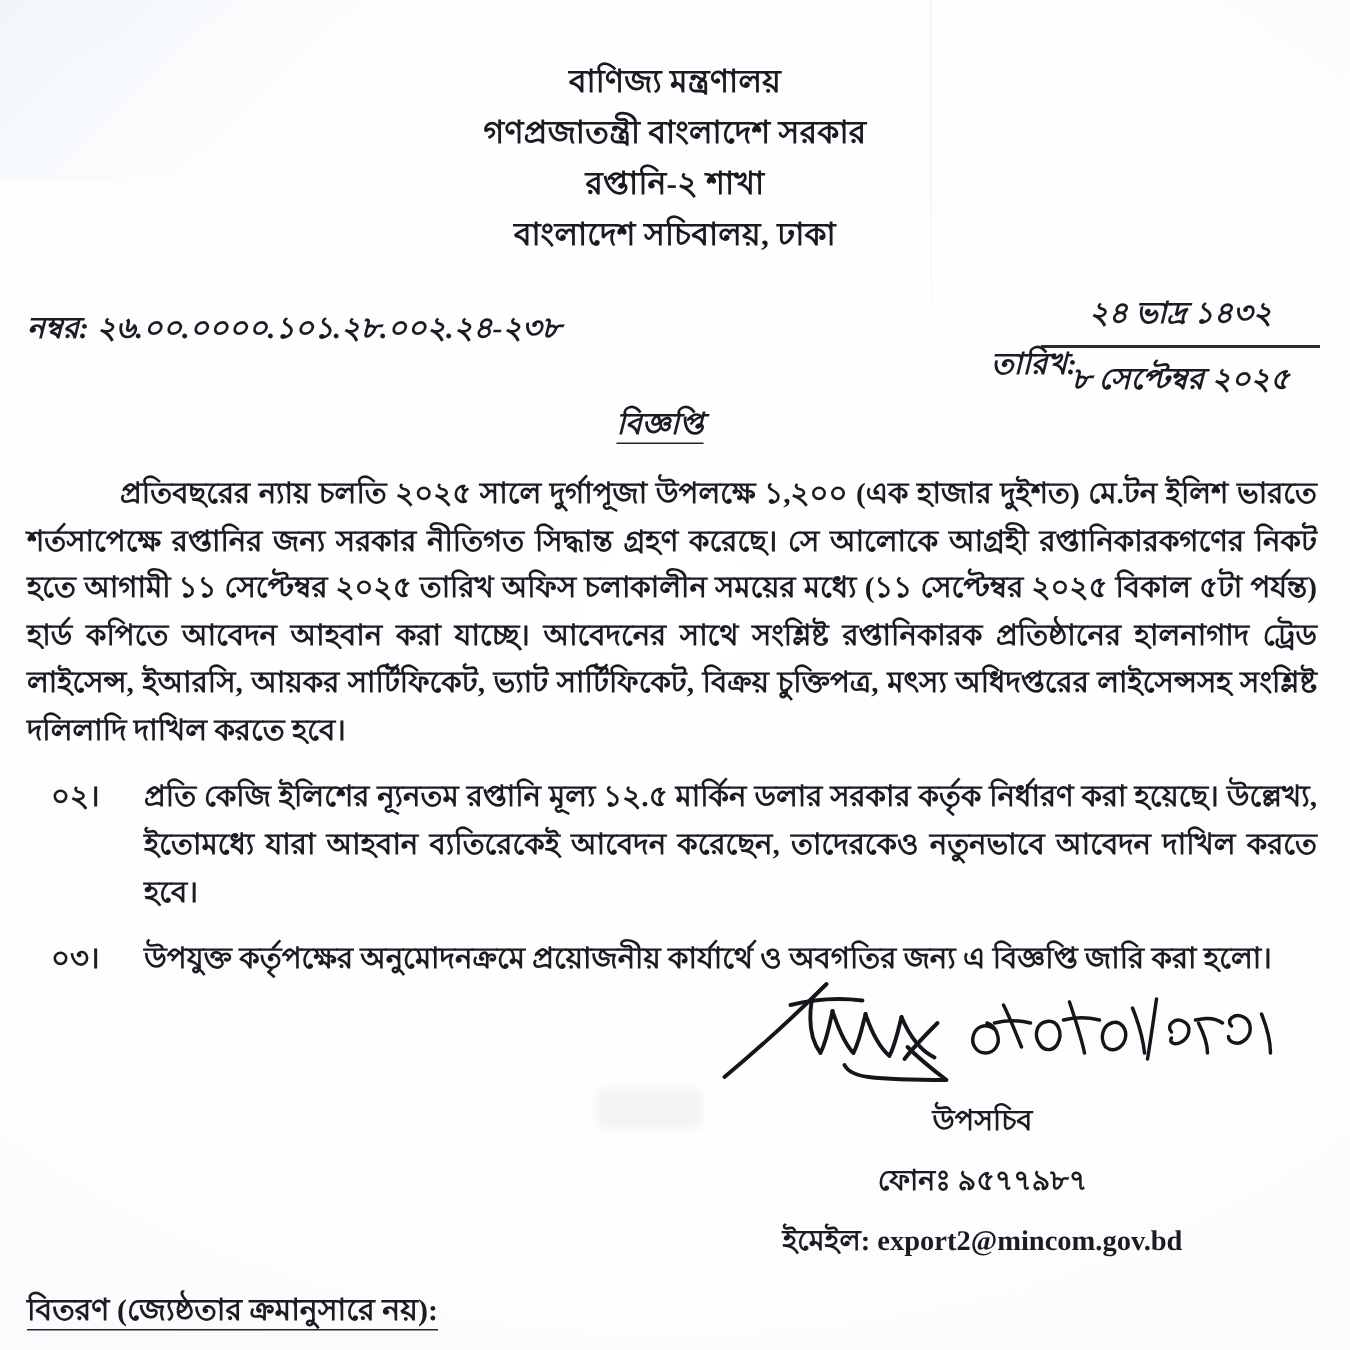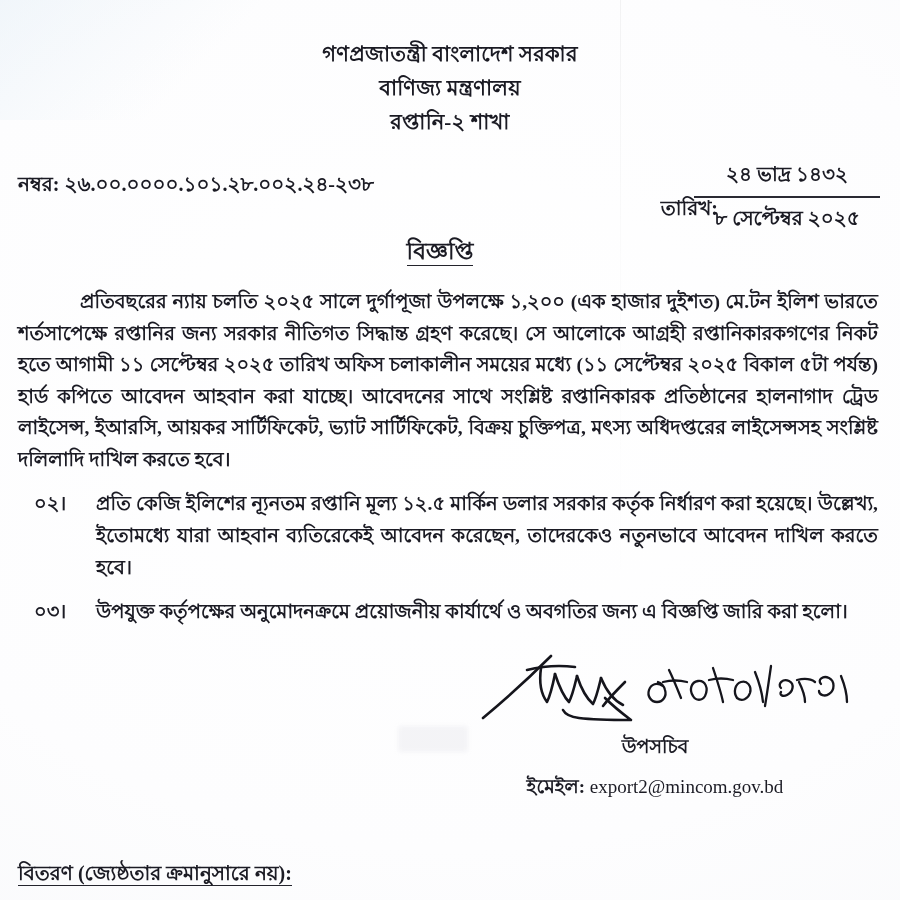--- a/index.html
+++ b/index.html
@@ -56,20 +56,21 @@
     letter-spacing: 0.2px;
     margin-bottom: 13px;
     color: #1a1a23;
   }
 
   
   .memo-row {
     position: relative;
     margin-top: 26px;
     height: 72px;
+    font-style: italic;
   }
   .memo-no {
     position: absolute;
     left: 18px;
     top: 10px;
     font-size: 20px;
     font-weight: 700;
     white-space: nowrap;
   }
   .date-block {
@@ -100,24 +101,25 @@
     margin: 0 0 5px 0;
   }
 
   
   .notice-title {
     text-align: center;
     margin-top: 2px;
     margin-left: -20px;
   }
   .notice-title span {
-    font-size: 23px;
+    font-size: 20px;
     font-weight: 700;
     border-bottom: 1.5px solid #23232c;
     padding-bottom: 1px;
+    font-style: italic;
   }
 
   .subject {
     margin: 16px 0 0 22px;
     font-size: 20px;
     font-weight: 700;
   }
   .subject .sub-label { margin-right: 8px; }
 
   
@@ -175,21 +177,21 @@
     font-weight: 700;
     margin-top: 8px;
   }
   .sign-email {
     font-size: 19px;
     font-weight: 700;
     margin-top: 8px;
   }
   .sign-email .mail-val {
     font-family: "Liberation Serif", "DejaVu Serif", serif;
-    font-weight: 400;
+    font-weight: 700;
   }
 
   
   .distribution {
     position: absolute;
     left: 18px;
     top: 858px;
     font-size: 20px;
     font-weight: 700;
   }
@@ -214,23 +216,24 @@
 </head>
 <body>
 
 <div class="paper"></div>
 <div class="scan-tint"></div>
 <div class="fold-line" style="left:620px"></div>
 
 <div class="sheet">
 
   <div class="letterhead">
+    <div>বাণিজ্য মন্ত্রণালয়</div>
     <div>গণপ্রজাতন্ত্রী বাংলাদেশ সরকার</div>
-    <div>বাণিজ্য মন্ত্রণালয়</div>
     <div>রপ্তানি-২ শাখা</div>
+    <div>বাংলাদেশ সচিবালয়, ঢাকা</div>
   </div>
 
   <div class="memo-row">
     <div class="memo-no">
       <span>নম্বর:</span>
       <span>২৬.০০.০০০০.১০১.২৮.০০২.২৪-২৩৮</span>
     </div>
 
     <div class="date-label">তারিখ:</div>
 
@@ -287,20 +290,24 @@
           <path d="M316 18 C 314 32, 312 46, 310 58"></path>
           <path d="M326 40 C 322 36, 328 30, 334 33 C 340 36, 338 44, 332 47 C 328 49, 324 47, 326 44"></path>
           <path d="M344 34 C 348 42, 350 50, 350 54"></path>
           <path d="M342 32 C 350 30, 356 31, 360 34"></path>
           <path d="M366 36 C 362 32, 368 27, 374 30 C 380 33, 380 42, 374 46 C 370 49, 364 47, 364 43"></path>
           <path d="M386 28 C 390 38, 392 48, 392 54"></path>
         </g>
       </svg>
     </div>
     <div class="sign-role">উপসচিব</div>
+    <div class="sign-phone">
+      <span>ফোনঃ</span>
+      <span>৯৫৭৭৯৮৭</span>
+    </div>
     <div class="sign-email">
       <span>ইমেইল:</span>
       <span class="mail-val">export2@mincom.gov.bd</span>
     </div>
   </div>
 
   <div class="distribution">
     <span>বিতরণ (জ্যেষ্ঠতার ক্রমানুসারে নয়):</span>
   </div>
 

